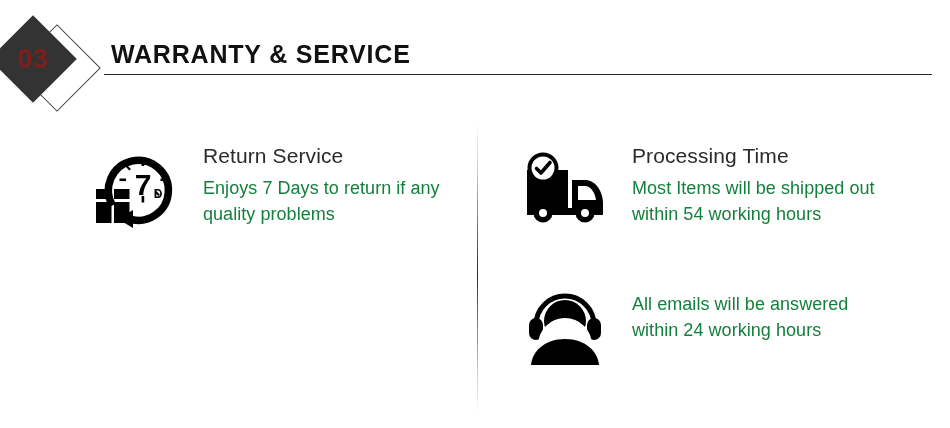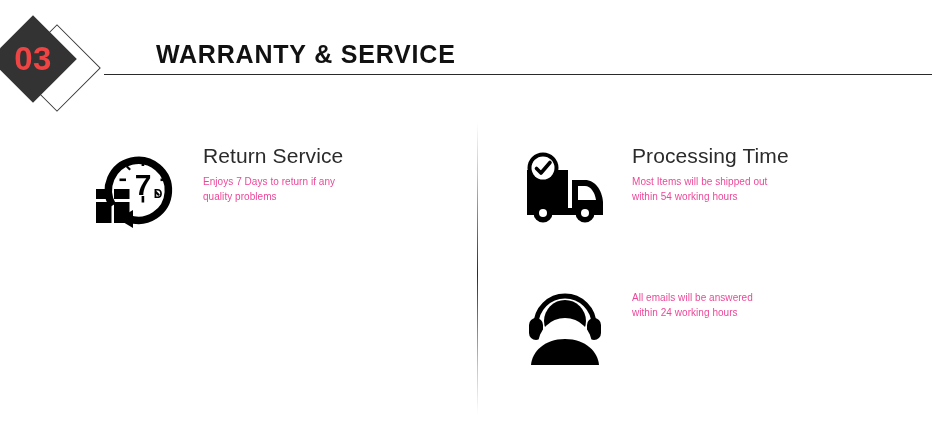--- a/index.html
+++ b/index.html
@@ -59,38 +59,37 @@
 
   .badge-num {
     position: absolute;
     left: 2px;
     top: 3px;
     width: 62px;
     height: 62px;
     display: flex;
     align-items: center;
     justify-content: center;
-    color: #ef4444;
-    font-size: 33px;
+    color: #7f1d1d;
+    font-size: 27px;
     font-weight: bold;
     letter-spacing: 0.5px;
     font-family: "Liberation Sans", "DejaVu Sans", sans-serif;
   }
 
   .header-title {
     position: absolute;
     left: 111px;
     top: 40px;
     font-size: 25px;
     font-weight: bold;
     letter-spacing: 0.8px;
     color: #111111;
     white-space: nowrap;
     font-family: "Liberation Sans", "DejaVu Sans", sans-serif;
-    margin-left: 45px;
   }
 
   .header-rule {
     position: absolute;
     left: 104px;
     top: 74px;
     width: 828px;
     height: 1px;
     background: #2a2a2a;
   }
@@ -148,22 +147,22 @@
     font-size: 21px;
     color: #2b2b2b;
     line-height: 1.15;
     letter-spacing: 0.1px;
     white-space: nowrap;
     font-family: "Liberation Sans", "DejaVu Sans", sans-serif;
   }
 
   .feature-desc {
     margin-top: 7px;
-    font-size: 10px;
-    color: #ec4899;
+    font-size: 18px;
+    color: #15803d;
     line-height: 1.45;
     letter-spacing: 0.05px;
     font-family: "Liberation Sans", "DejaVu Sans", sans-serif;
   }
   .feature-desc span { display: block; white-space: nowrap; }
 </style>
 </head>
 <body>
 
 <div class="header">

